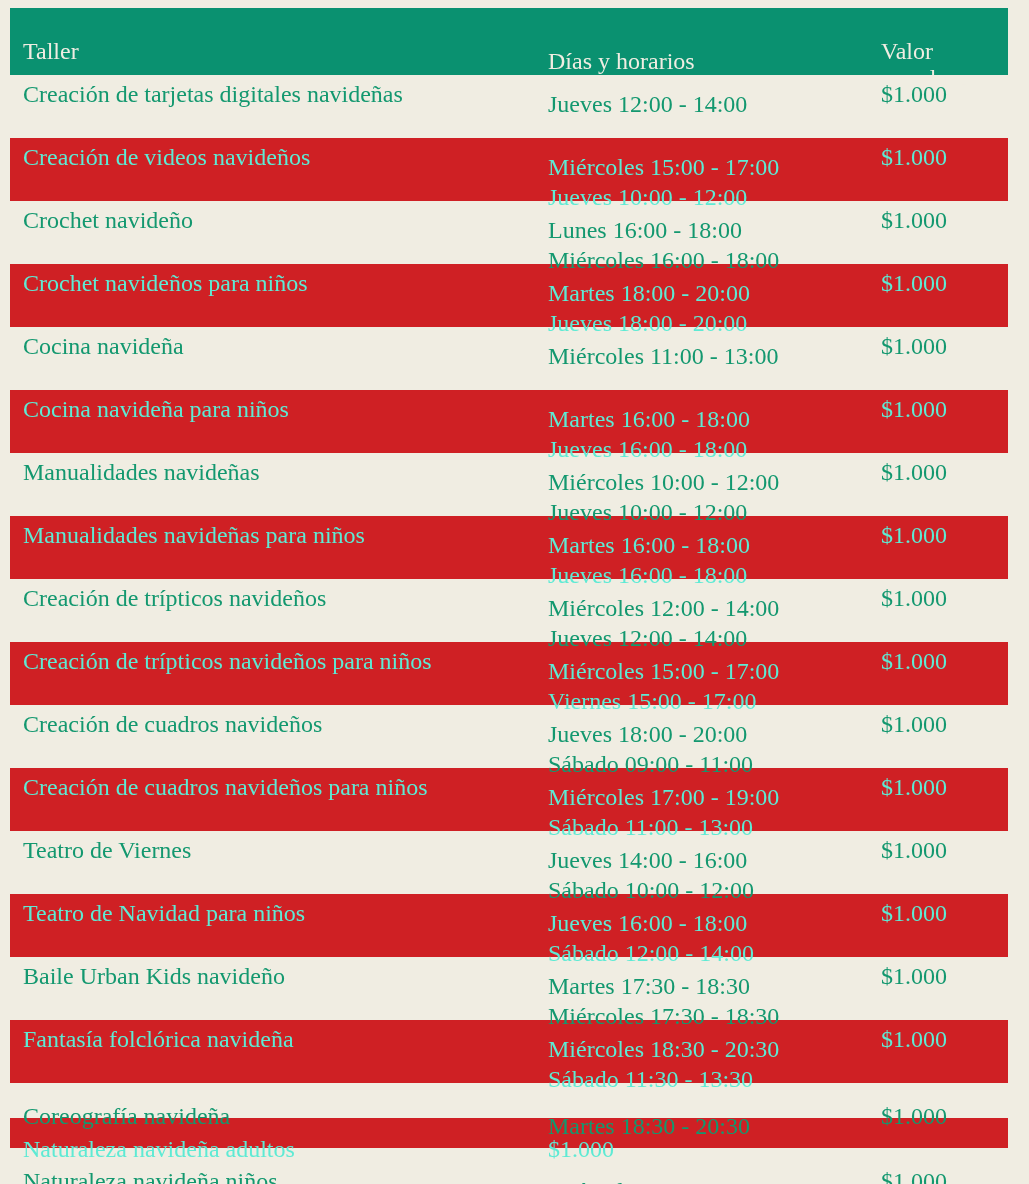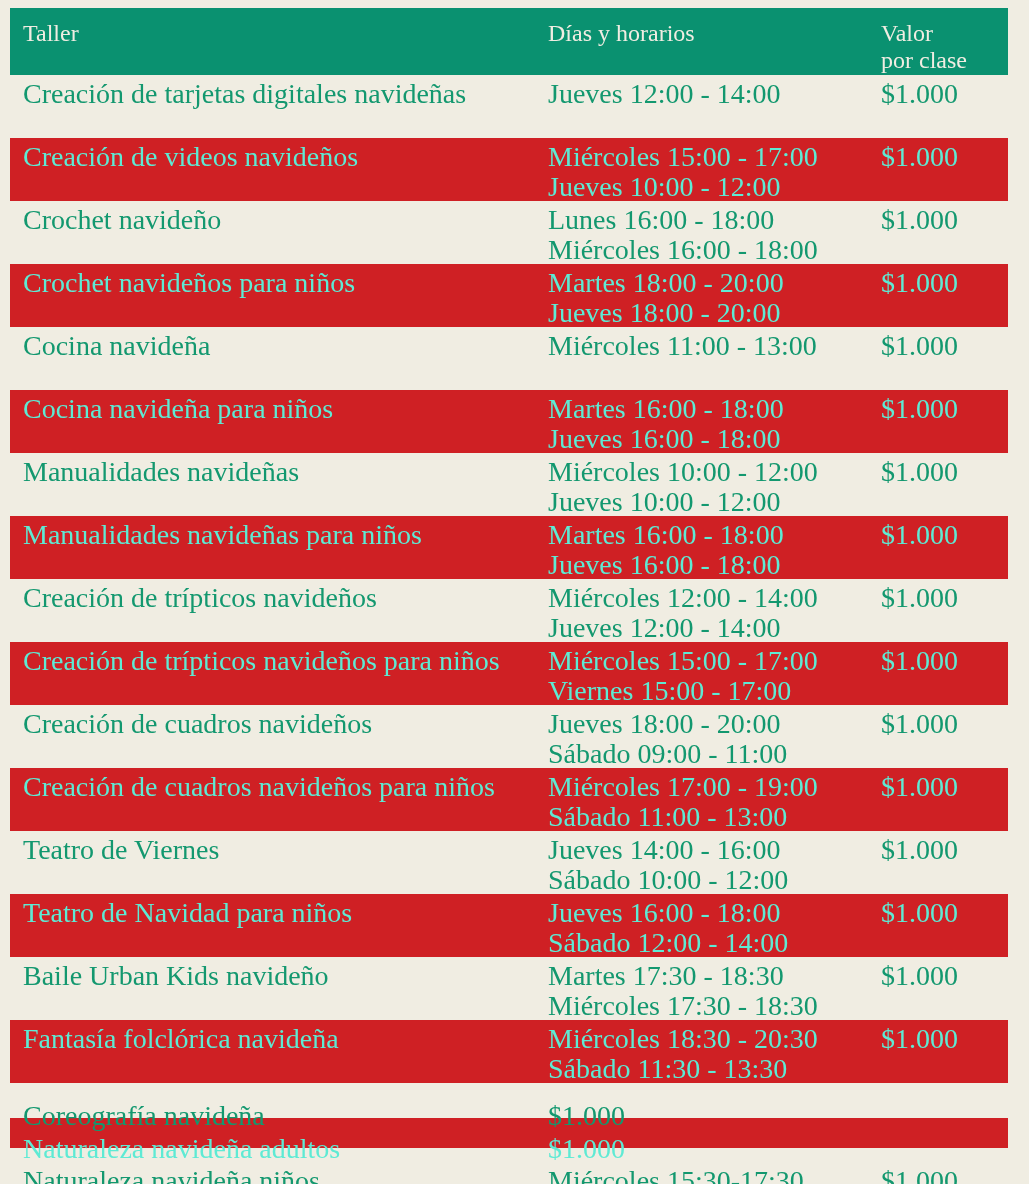--- a/index.html
+++ b/index.html
@@ -19,30 +19,30 @@
     left: 10px;
     top: 8px;
     width: 998px;
   }
   .thead {
     display: flex;
     background: #0A9170;
     color: #F0EDE2;
     height: 67px;
     box-sizing: border-box;
-    padding-top: 12px;
+    padding-top: 30px;
     font-size: 24px;
     line-height: 27px;
   }
   .row {
     display: flex;
     box-sizing: border-box;
     height: 63px;
     padding-top: 4px;
-    font-size: 28px;
+    font-size: 24px;
     line-height: 30px;
     color: #13986F;
   }
   .row.red {
     background: #CF2024;
     color: #5eead4;
   }
   .row.single {
     height: 35px;
     padding-top: 18px;
@@ -55,20 +55,21 @@
   .cell {
     box-sizing: border-box;
   }
   .cell-name {
     width: 525px;
     padding-left: 13px;
   }
   .cell-time {
     width: 333px;
     padding-left: 13px;
+    margin-top: 10px;
   }
   .cell-price {
     flex: 1;
     padding-left: 13px;
   }
   .time-line {
     white-space: nowrap;
   }
 </style>
 </head>
@@ -205,20 +206,23 @@
       <div class="row red">
         <div class="cell cell-name">Fantasía folclórica navideña</div>
         <div class="cell cell-time">
           <div class="time-line">Miércoles 18:30 - 20:30</div>
           <div class="time-line">Sábado 11:30 - 13:30</div>
         </div>
         <div class="cell cell-price">$1.000</div>
       </div>
       <div class="row single">
         <div class="cell cell-name">Coreografía navideña</div>
+        <div class="cell cell-time">
+          <div class="time-line">Martes 18:30 - 20:30</div>
+        </div>
         <div class="cell cell-price">$1.000</div>
       </div>
       <div class="row red single">
         <div class="cell cell-name">Naturaleza navideña adultos</div>
         <div class="cell cell-price">$1.000</div>
       </div>
       <div class="row single">
         <div class="cell cell-name">Naturaleza navideña niños</div>
         <div class="cell cell-time">
           <div class="time-line">Miércoles 15:30-17:30</div>

